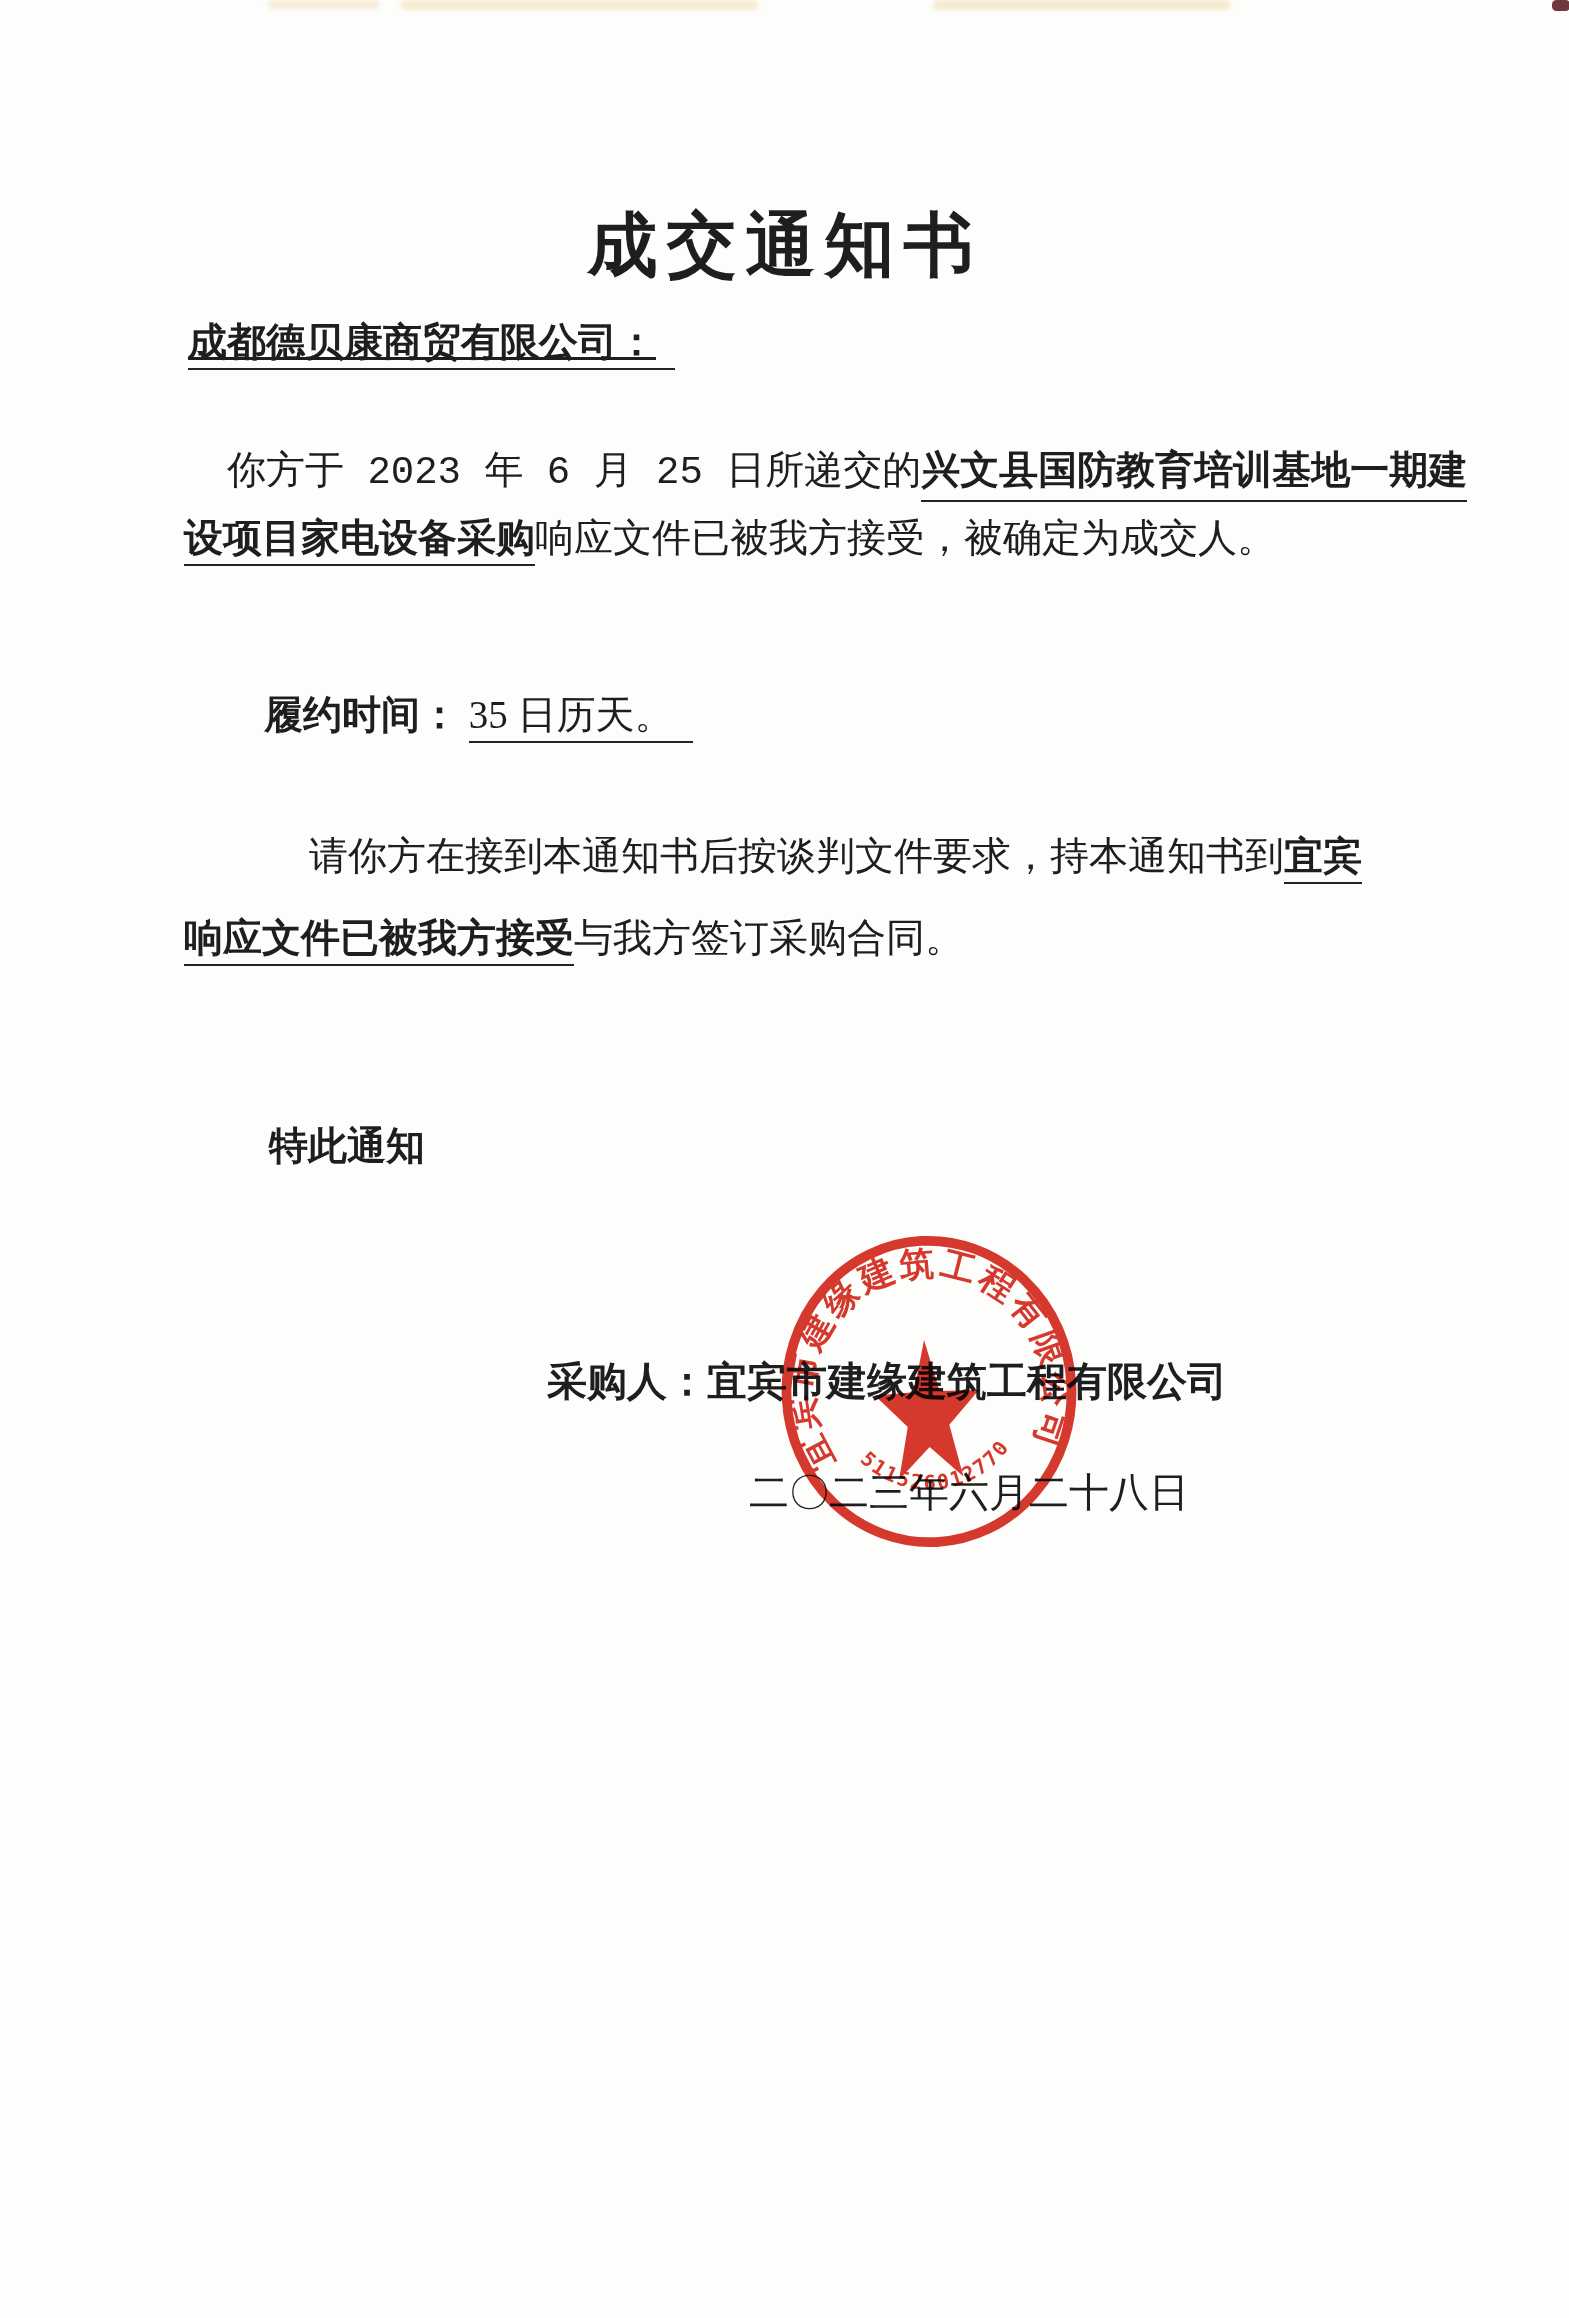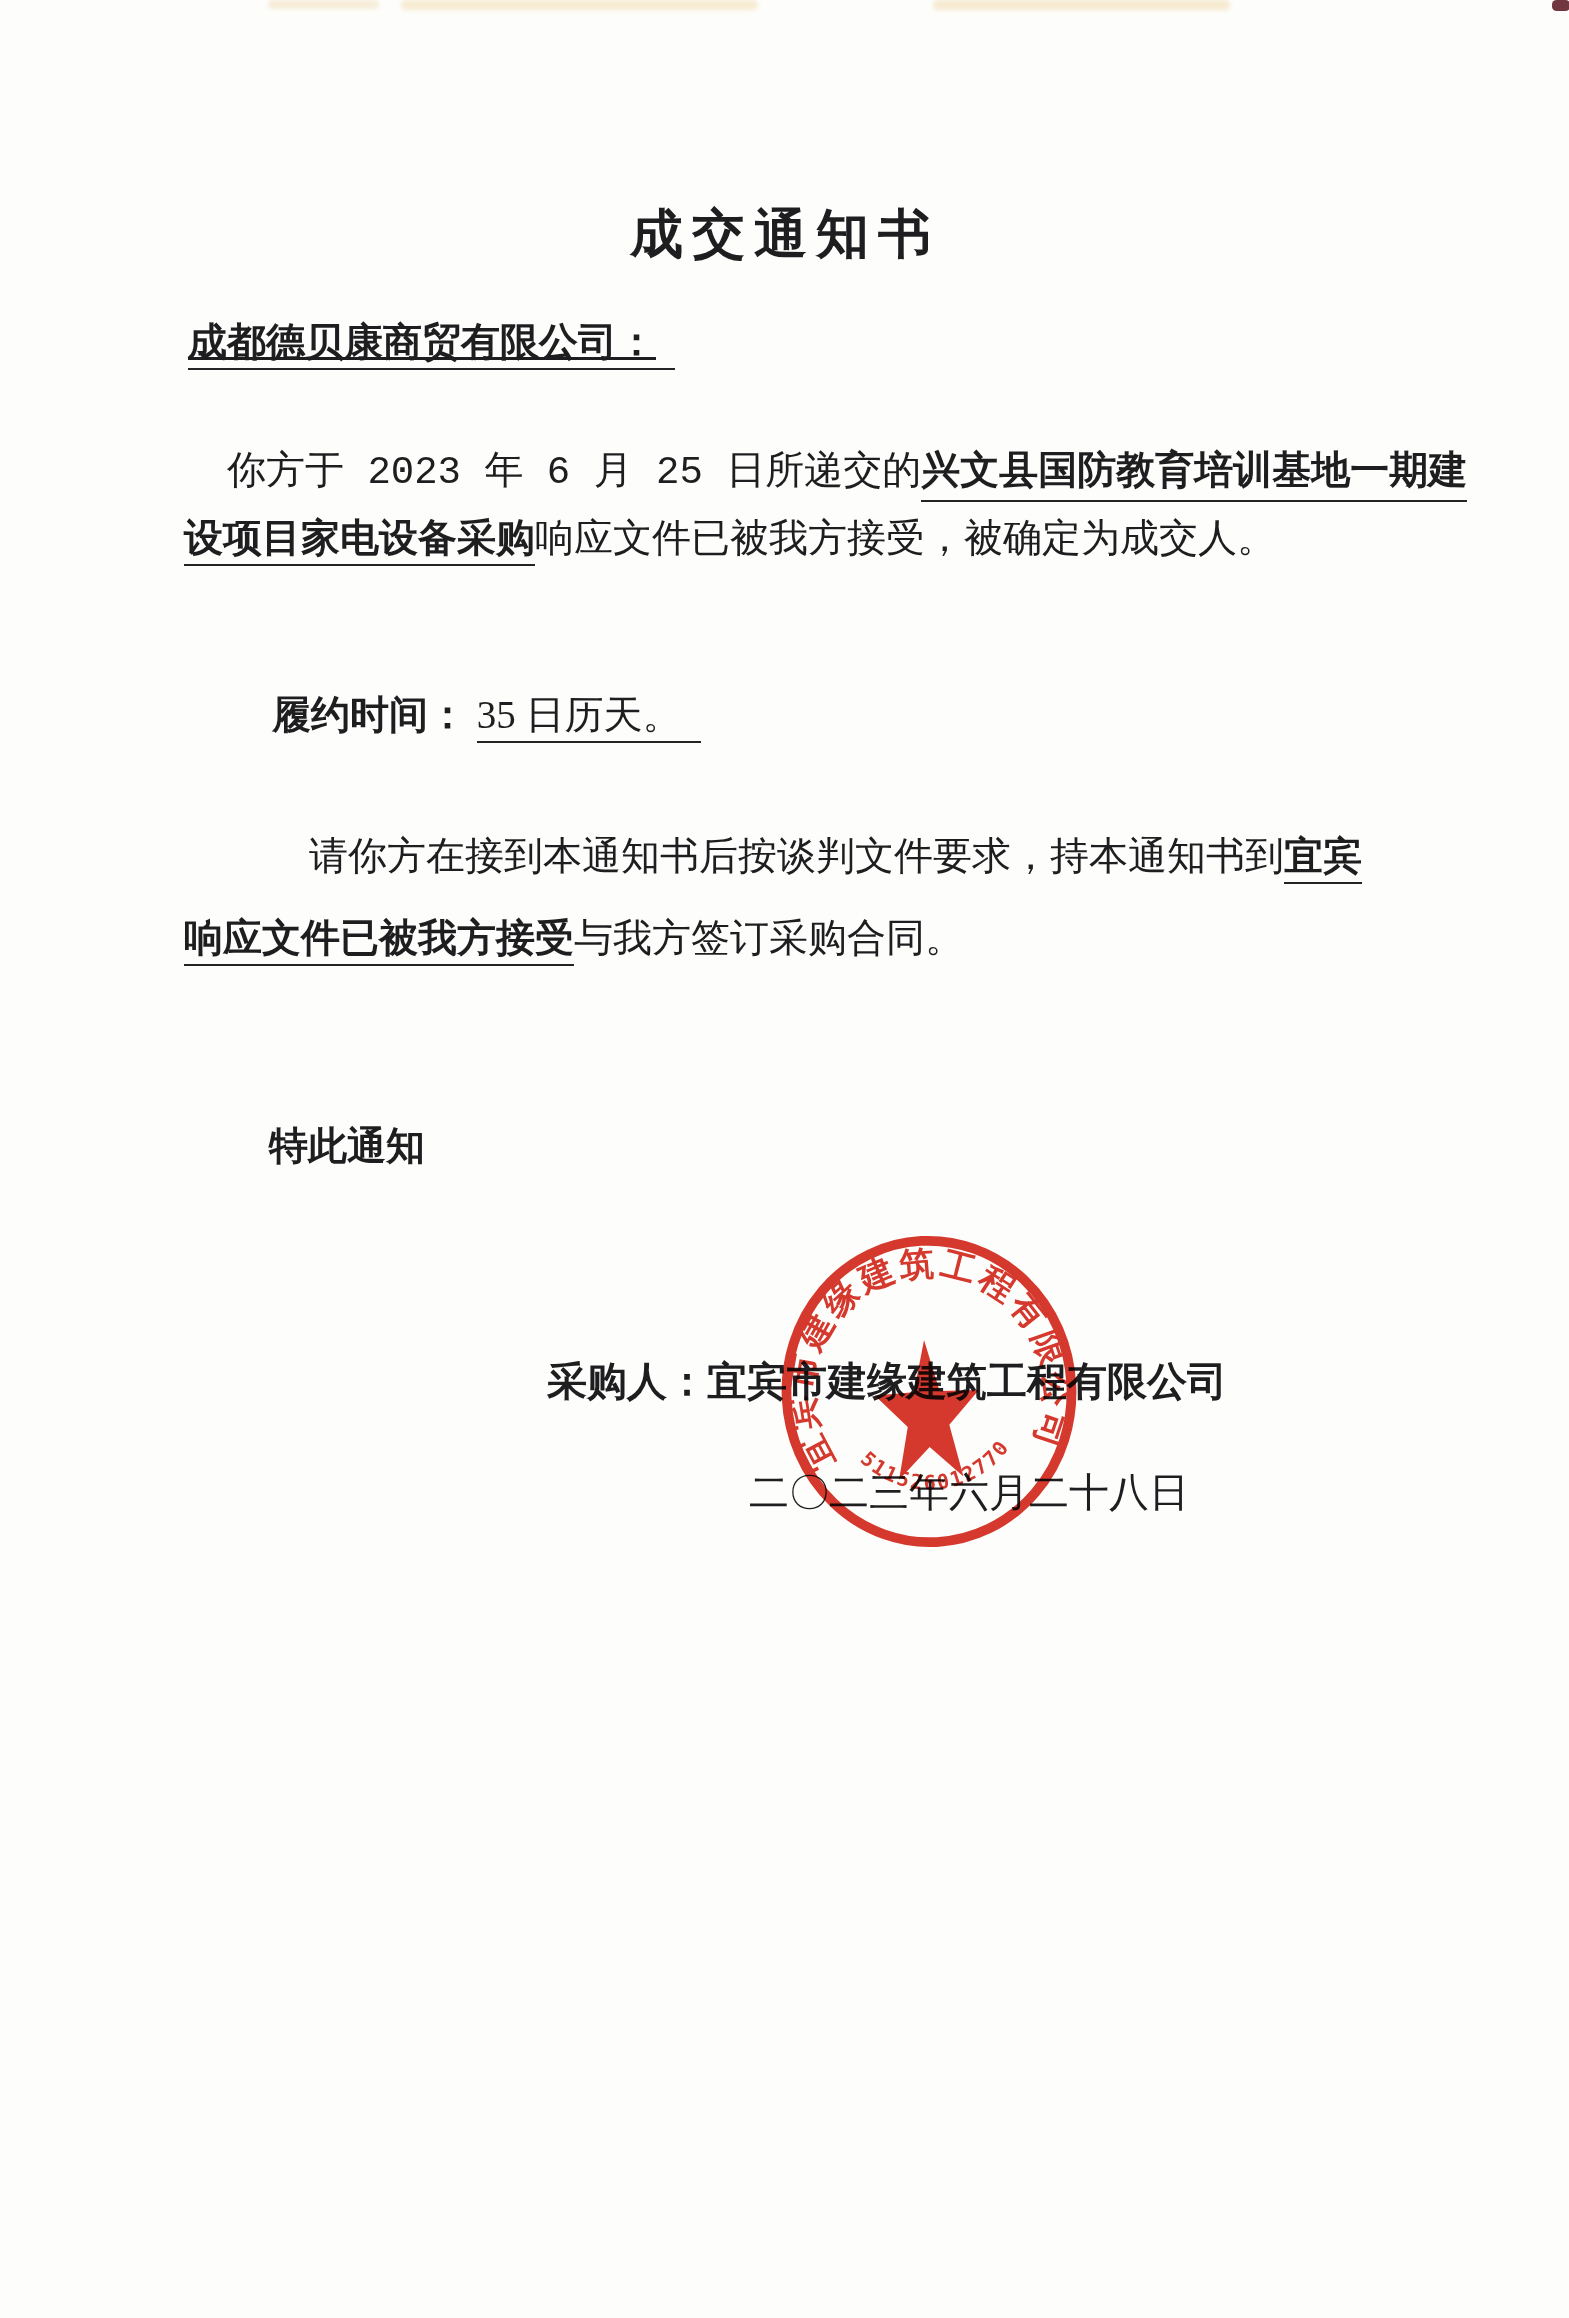--- a/index.html
+++ b/index.html
@@ -7,21 +7,21 @@
     position:relative;
     width:1570px;height:2319px;
     background:#fdfdfb;
     overflow:hidden;
     font-family:"Liberation Serif","DejaVu Serif",serif;
     color:#1e1e20;
   }
   .line{position:absolute;white-space:nowrap;font-size:39px;line-height:1.25;}
   .doc-title{
     position:absolute;top:199px;left:0;width:100%;
-    text-align:center;font-size:53px;font-weight:700;letter-spacing:9px;
+    text-align:center;font-size:70px;font-weight:700;letter-spacing:9px;
   }
   .bold{font-weight:700;}
   .u{border-bottom:2.2px solid #242426;padding-bottom:4.5px;}
   .u-pad{padding-right:19.3px;}
   .sig{font-size:40px;}
   
   .artifact{position:absolute;border-radius:4.5px;filter:blur(2.2px);}
   .artifact.dark{filter:blur(0.7px);}
   
   .seal{
@@ -47,21 +47,21 @@
   </div>
 
   <div class="line" style="left:227px;top:449px;font-family:Liberation Mono, monospace;">
     <span>你方于 2023 年 6 月 25 日所递交的</span><span class="bold u">兴文县国防教育培训基地一期建</span>
   </div>
   <div class="line" style="left:184px;top:514px;">
     <span class="bold u">设项目家电设备采购</span><span>响应文件已被我方接受，被确定为成交人。</span>
   </div>
 
 
-  <div class="line" style="left:272px;top:691px;text-align:center;">
+  <div class="line" style="left:264px;top:691px;text-align:center;">
     <span class="bold">履约时间：</span>
     <span class="u u-pad">35 日历天。</span>
   </div>
 
   <div class="line" style="left:309px;top:832px;">
     <span>请你方在接到本通知书后按谈判文件要求，持本通知书到</span><span class="bold u">宜宾</span>
   </div>
   <div class="line" style="left:184px;top:914px;">
     <span class="bold u">响应文件已被我方接受</span><span>与我方签订采购合同。</span>
   </div>

